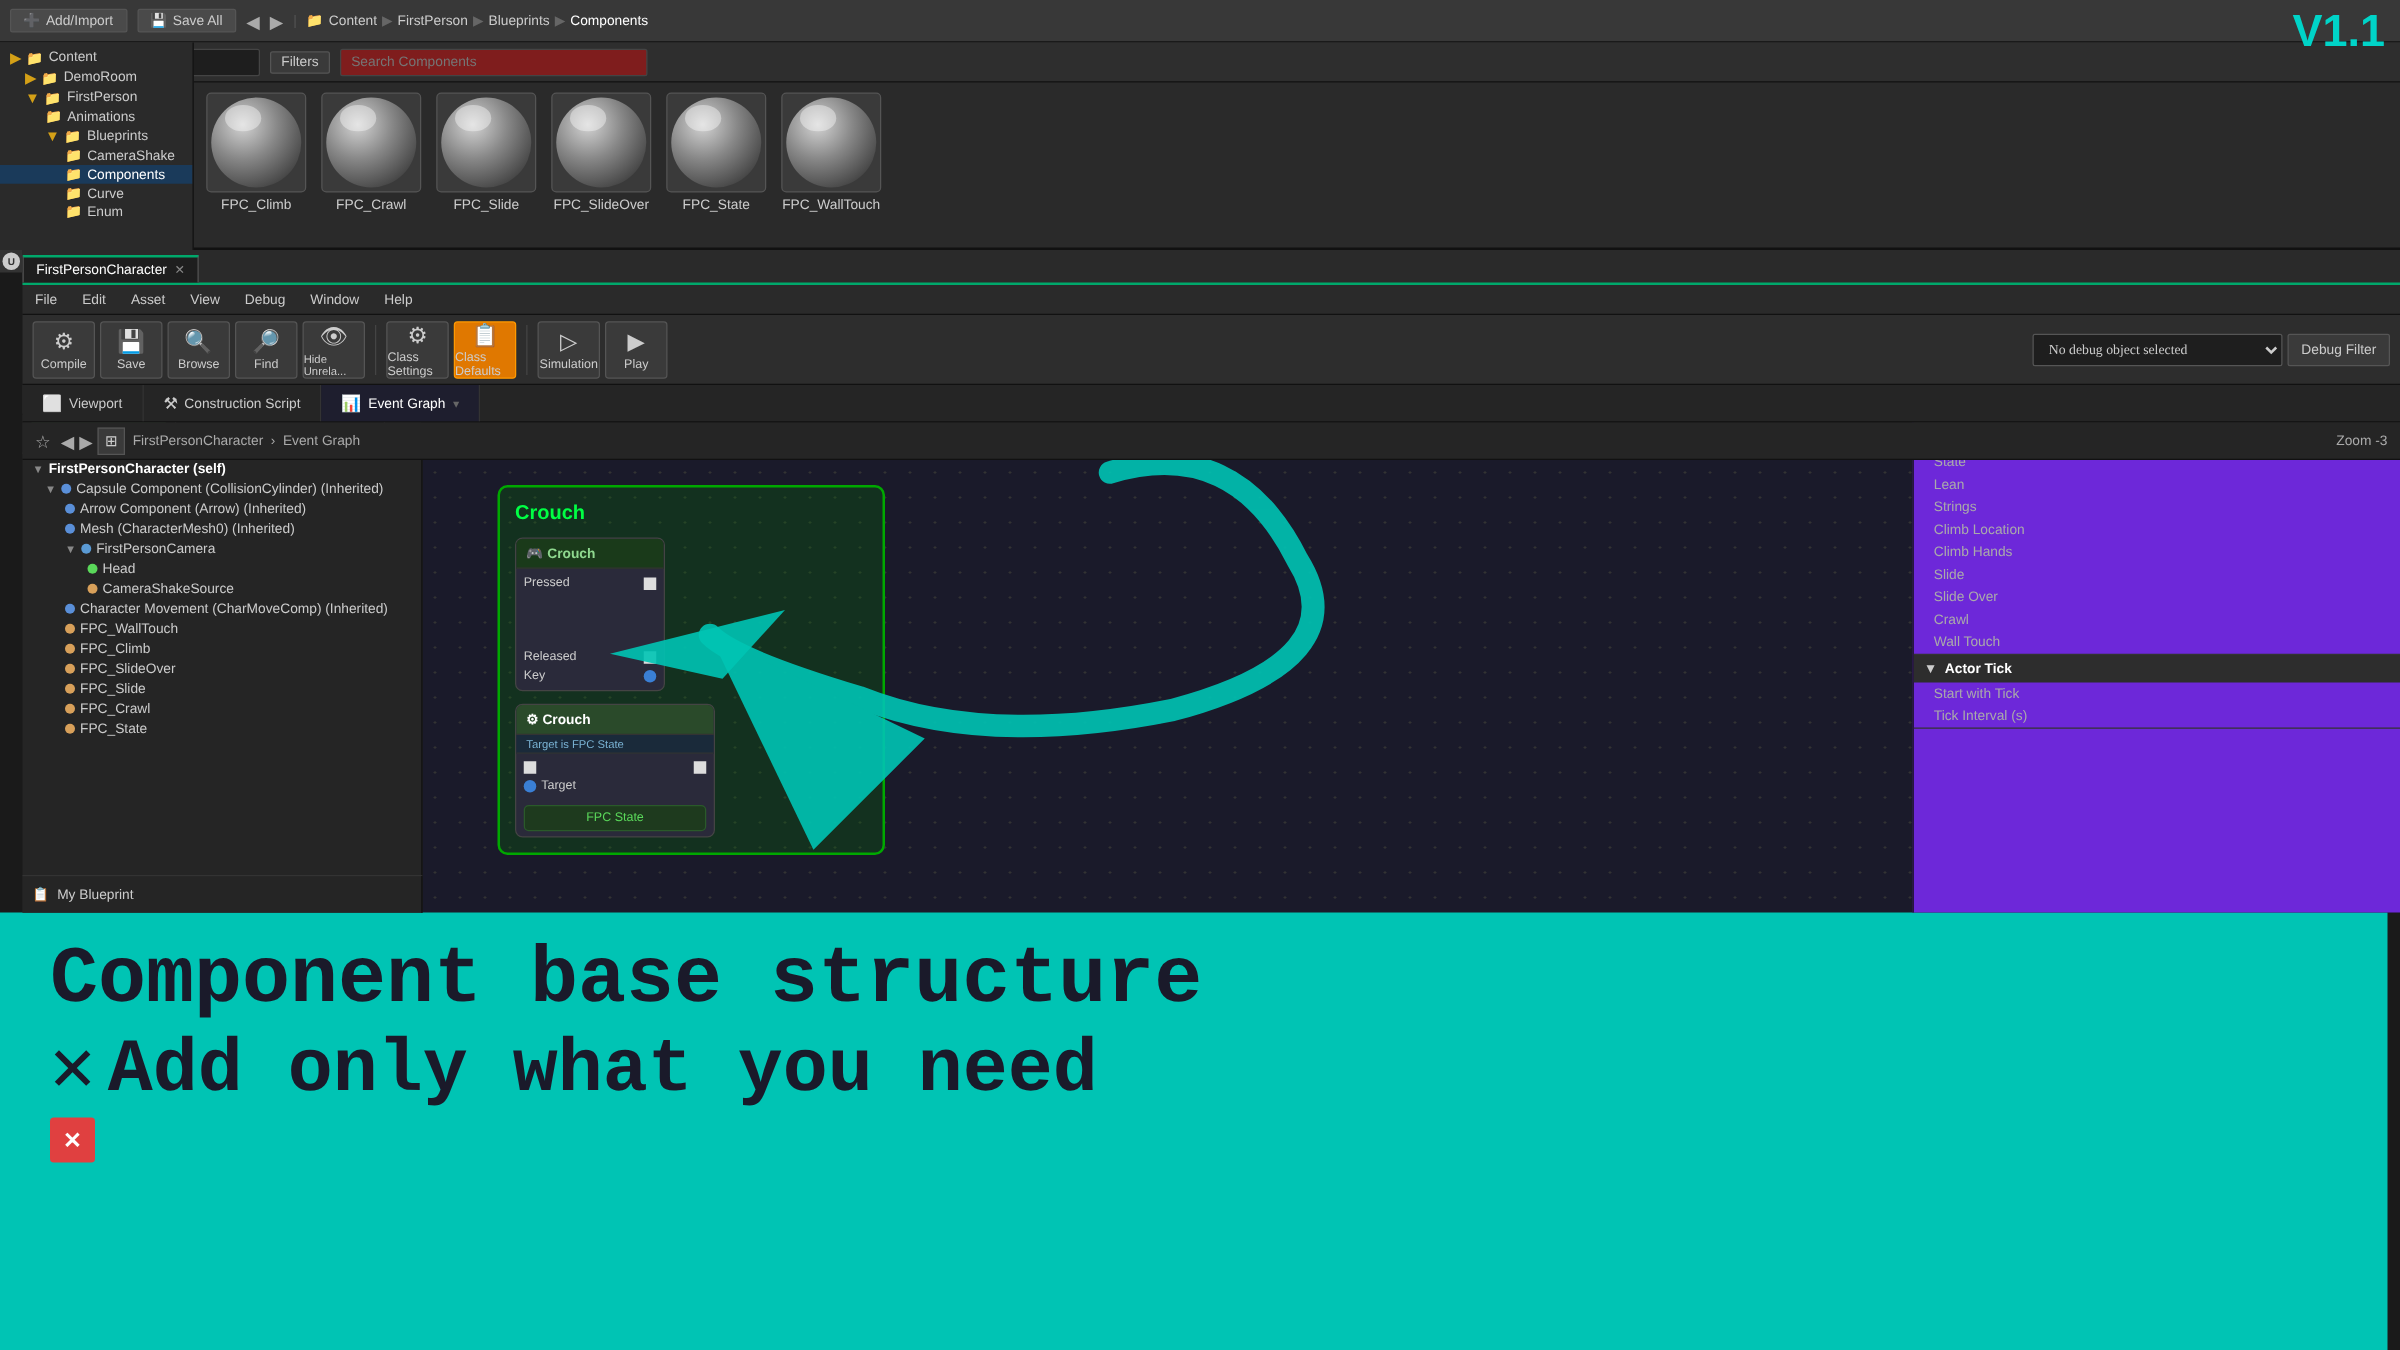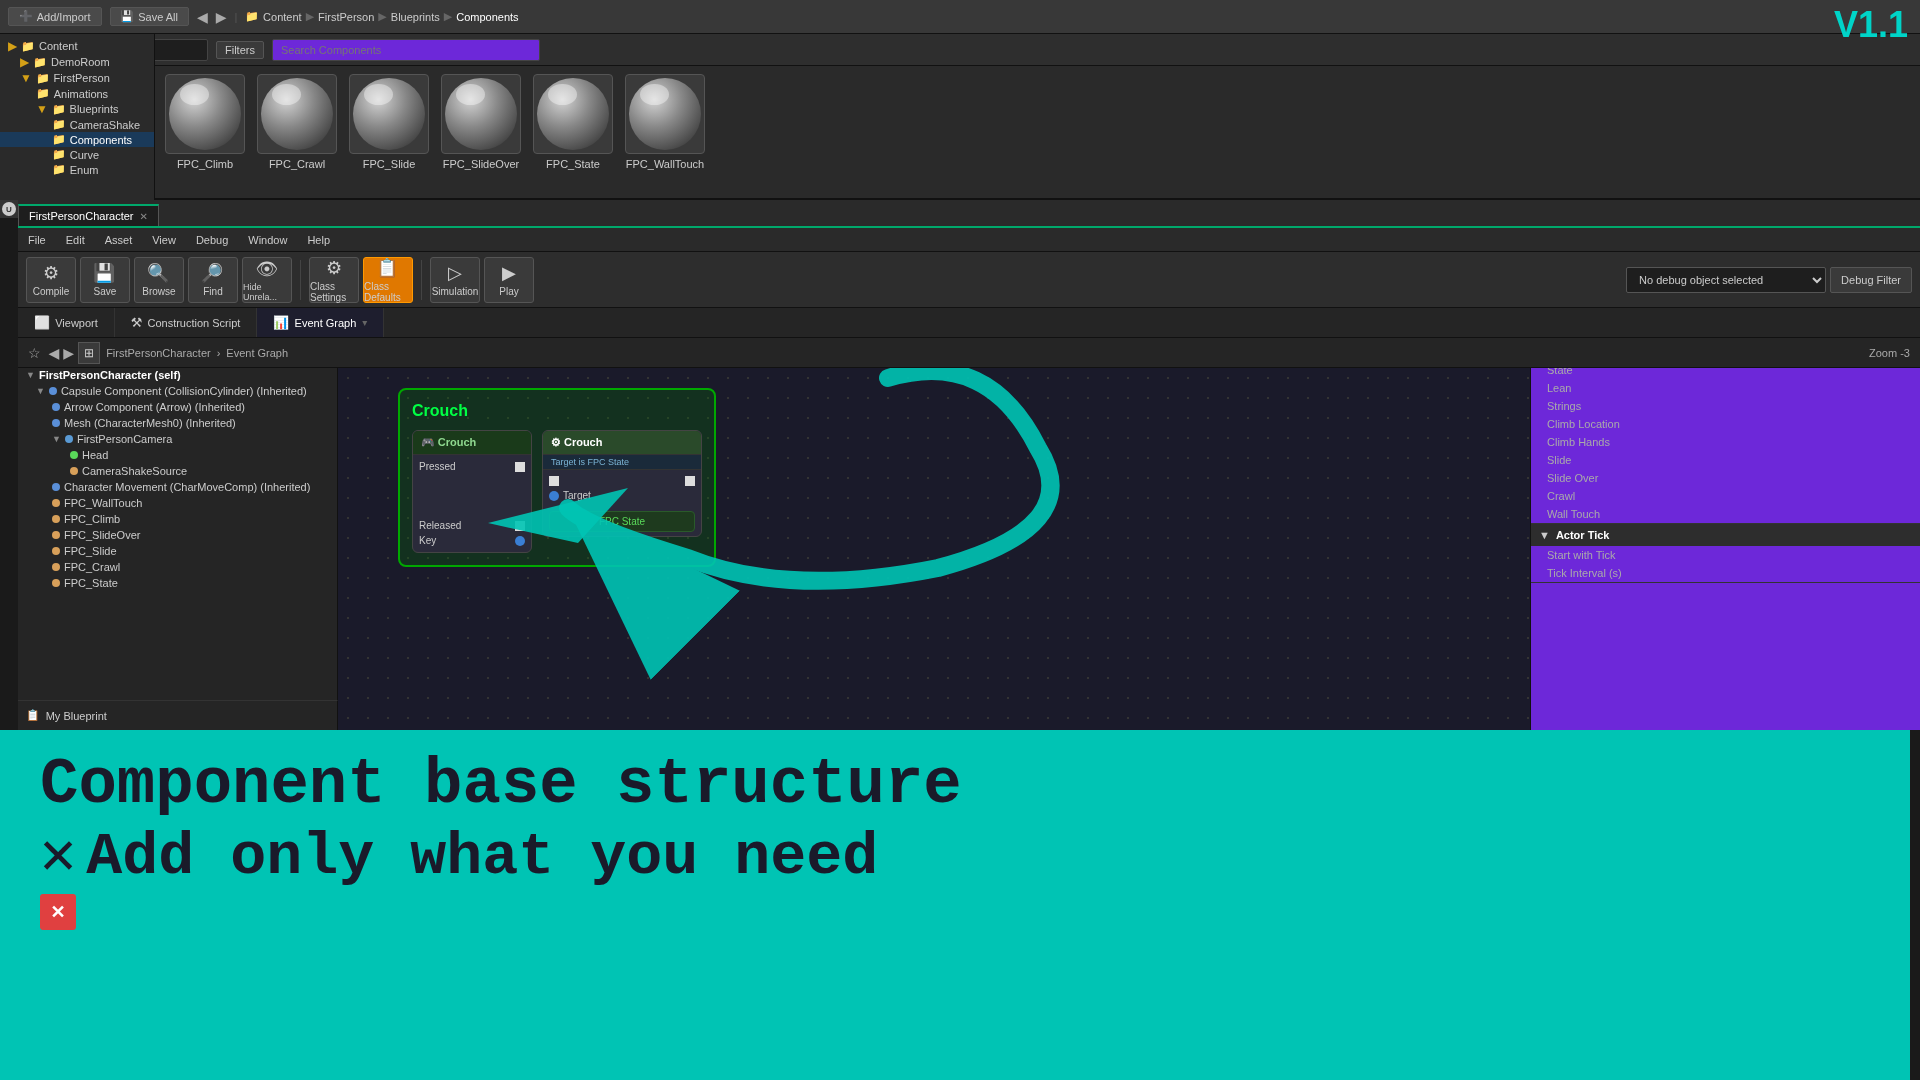--- a/index.html
+++ b/index.html
@@ -36,22 +36,22 @@
     }
     .search-input {
       background: #1e1e1e; border: 1px solid #444; color: #ccc;
       padding: 2px 8px; font-size: 11px; width: 200px; height: 22px; border-radius: 2px;
     }
     .filters-btn {
       background: #3a3a3a; border: 1px solid #555; color: #ccc;
       padding: 2px 8px; font-size: 11px; cursor: pointer; border-radius: 2px;
     }
     .components-search {
-      background: #6d28d9; border: 1px solid #444; color: #ccc;
-      padding: 2px 8px; font-size: 11px; width: 268px; height: 22px; border-radius: 2px;
+      background: #7f1d1d; border: 1px solid #444; color: #ccc;
+      padding: 2px 8px; font-size: 11px; width: 246px; height: 22px; border-radius: 2px;
     }
 
     
     .blueprints-grid {
       display: flex; gap: 2px; padding: 8px 160px 4px 160px;
       align-items: flex-start;
     }
     .bp-item {
       display: flex; flex-direction: column; align-items: center;
       width: 90px; cursor: pointer;
@@ -116,21 +116,21 @@
     .toolbar-btn {
       display: flex; flex-direction: column; align-items: center; justify-content: center;
       width: 50px; height: 46px; background: #3a3a3a; border: 1px solid #555;
       cursor: pointer; border-radius: 3px; gap: 2px; color: #ccc; font-size: 10px;
     }
     .toolbar-btn.active { background: #e07800; border-color: #ff9900; }
     .toolbar-btn .btn-icon { font-size: 18px; }
     .toolbar-sep { width: 1px; height: 40px; background: #444; margin: 0 4px; }
     .debug-select {
       background: #1e1e1e; border: 1px solid #555; color: #ccc;
-      padding: 2px 8px; font-size: 11px; height: 26px; border-radius: 2px; min-width: 200px;
+      padding: 2px 8px; font-size: 11px; height: 26px; border-radius: 2px; min-width: 200px; font-family: Liberation Serif, serif;
     }
     .debug-filter-btn {
       background: #3a3a3a; border: 1px solid #555; color: #ccc;
       padding: 2px 10px; font-size: 11px; cursor: pointer; height: 26px; border-radius: 2px;
     }
 
     
     .sub-toolbar {
       position: absolute; top: 308px; left: 18px; right: 0; height: 30px;
       background: #252525; display: flex; align-items: center;
@@ -573,21 +573,21 @@
   </div>
 </div>
 
 <div class="graph-area">
 
   <div style="position:absolute; top:20px; left:60px;">
 
     <div style="background:rgba(0,120,0,0.25);border:2px solid #00a800;border-radius:8px;padding:12px;min-width:310px;">
       <div style="color:#00ff44;font-size:16px;font-weight:bold;margin-bottom:10px;">Crouch</div>
 
-      <div style="display:flex;gap:10px;align-items:flex-start;">
+      <div style="display:flex;gap:10px;align-items:flex-start;flex-direction:column;">
 
         <div class="bp-node" style="min-width:120px;">
           <div style="background:#1a3a1a;padding:5px 8px;font-size:11px;color:#8fd88f;font-weight:bold;border-bottom:1px solid #333;">
             <span>🎮</span>
             <span>Crouch</span>
           </div>
           <div style="padding:4px 0;">
             <div style="display:flex;align-items:center;gap:4px;padding:2px 6px;font-size:10px;color:#ccc;justify-content:space-between;">
               <span>Pressed</span>
               <span style="width:10px;height:10px;background:#ddd;display:inline-block;"></span>

